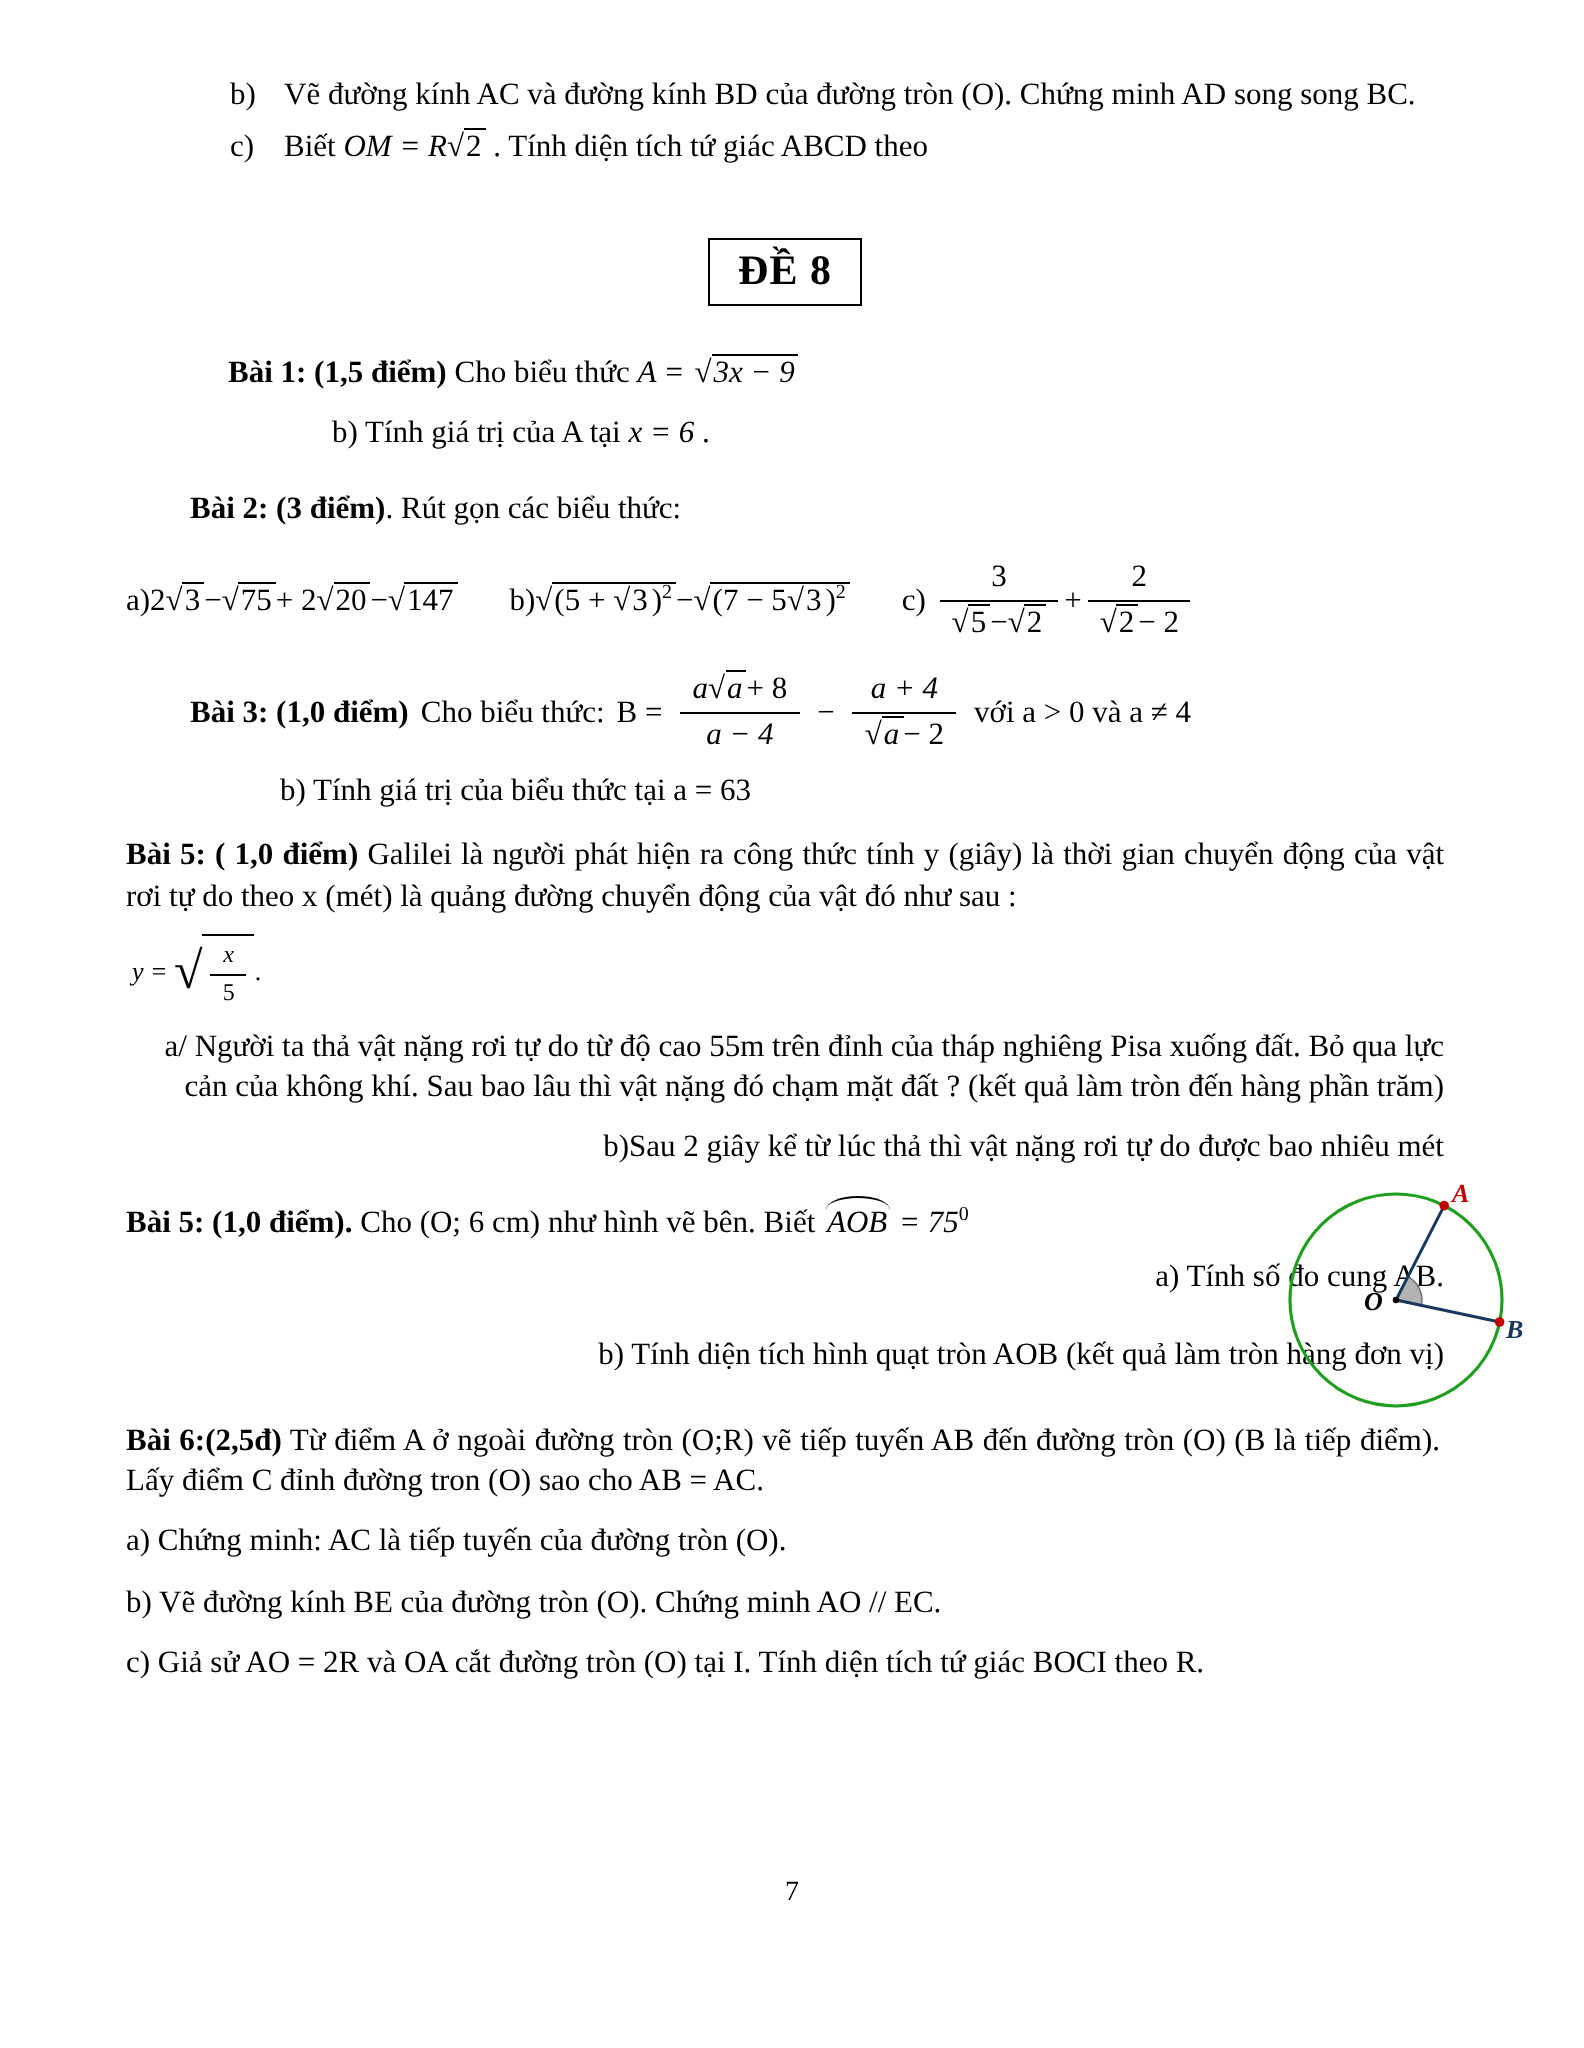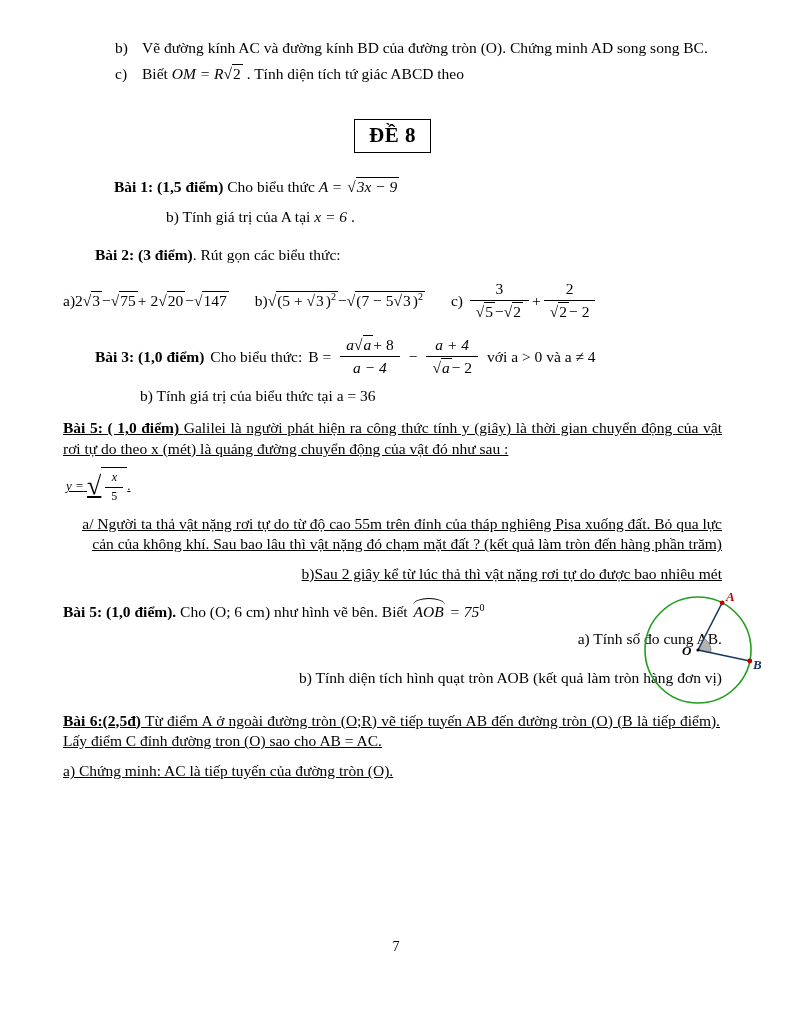--- a/index.html
+++ b/index.html
@@ -12,21 +12,21 @@
     font-family: "Liberation Serif", serif;
     font-size: 15.5px;
     line-height: 1.32;
     color: #000;
     overflow: hidden;
   }
   .content { padding: 38px 70px 0 63px; }
 
   .h-bold { font-weight: bold; }
   .mi { font-style: italic; }
-  .just { text-align: justify; text-decoration: underline; }
+  .just { text-align: justify; }
 
   
   .li { display: flex; margin-left: 52px; }
   .li .marker { width: 27px; flex: none; }
   .li + .li { margin-top: 6px; }
 
   
   .de-box {
     width: max-content;
     margin: 34px auto 0;
@@ -167,21 +167,21 @@
           <span class="num"><span class="mi">a</span><span class="sqrt"><span class="rad mi">a</span></span><span>+ 8</span></span>
           <span class="den mi">a − 4</span>
         </span>
         <span>−</span>
         <span class="frac">
           <span class="num mi">a + 4</span>
           <span class="den"><span class="sqrt"><span class="rad mi">a</span></span><span>− 2</span></span>
         </span>
         <span>với a &gt; 0 và a ≠ 4</span>
       </div>
-      <div class="sub">b) Tính giá trị của biểu thức tại a = 36</div>
+      <div class="sub">b) Tính giá trị của biểu thức tại a = 63</div>
     </div>
 
     <div class="sec-bai5a just">
       <span class="h-bold">Bài 5: ( 1,0 điểm)</span>
       <span>Galilei là người phát hiện ra công thức tính y (giây) là thời gian chuyển động của vật rơi tự do theo x (mét) là quảng đường chuyển động của vật đó như sau :</span>
       <div class="formula-small">
         <span class="mi">y =</span>&nbsp;
         <span class="root-frac">
             <span class="under"><span class="frac">
                 <span class="num mi">x</span>
@@ -199,20 +199,22 @@
         <span class="h-bold">Bài 5: (1,0 điểm).</span><span> Cho (O; 6 cm) như hình vẽ bên. Biết </span><span class="arch">AOB</span><span class="mi"> = 75</span><sup>0</sup>
       </div>
       <div class="para" style="margin-top:6px">a) Tính số đo cung AB.</div>
       <div class="para" style="margin-top:19px">b) Tính diện tích hình quạt tròn AOB (kết quả làm tròn hàng đơn vị)</div>
     </div>
 
     <div class="sec-bai6 just">
       <span class="h-bold">Bài 6:(2,5đ)</span><span> Từ điểm A ở ngoài đường tròn (O;R) vẽ tiếp tuyến AB đến đường tròn (O) (B là tiếp điểm). Lấy điểm C đỉnh đường tron (O) sao cho AB = AC.</span>
       <div class="bai6-items">
         <div>a) Chứng minh: AC là tiếp tuyến của đường tròn (O).</div>
+        <div>b) Vẽ đường kính BE của đường tròn (O). Chứng minh AO // EC.</div>
+        <div>c) Giả sử AO = 2R và OA cắt đường tròn (O) tại I. Tính diện tích tứ giác BOCI theo R.</div>
       </div>
     </div>
 
   </div>
 
   <svg class="diagram" width="130" height="130" viewBox="0 0 130 130">
     <circle cx="60" cy="62" r="53" fill="none" stroke-width="1.6" stroke="#1f9e1f"></circle>
     <path d="M60,62 L65.9,50.4 A13,13 0 0 1 72.7,64.7 Z" stroke="#777" stroke-width="0.8" fill="#b3b3b3"></path>
     <line x1="60" y1="62" x2="84.1" y2="14.8" stroke-width="1.5" stroke="#17375e"></line>
     <line x1="60" y1="62" x2="111.8" y2="73" stroke-width="1.5" stroke="#17375e"></line>

